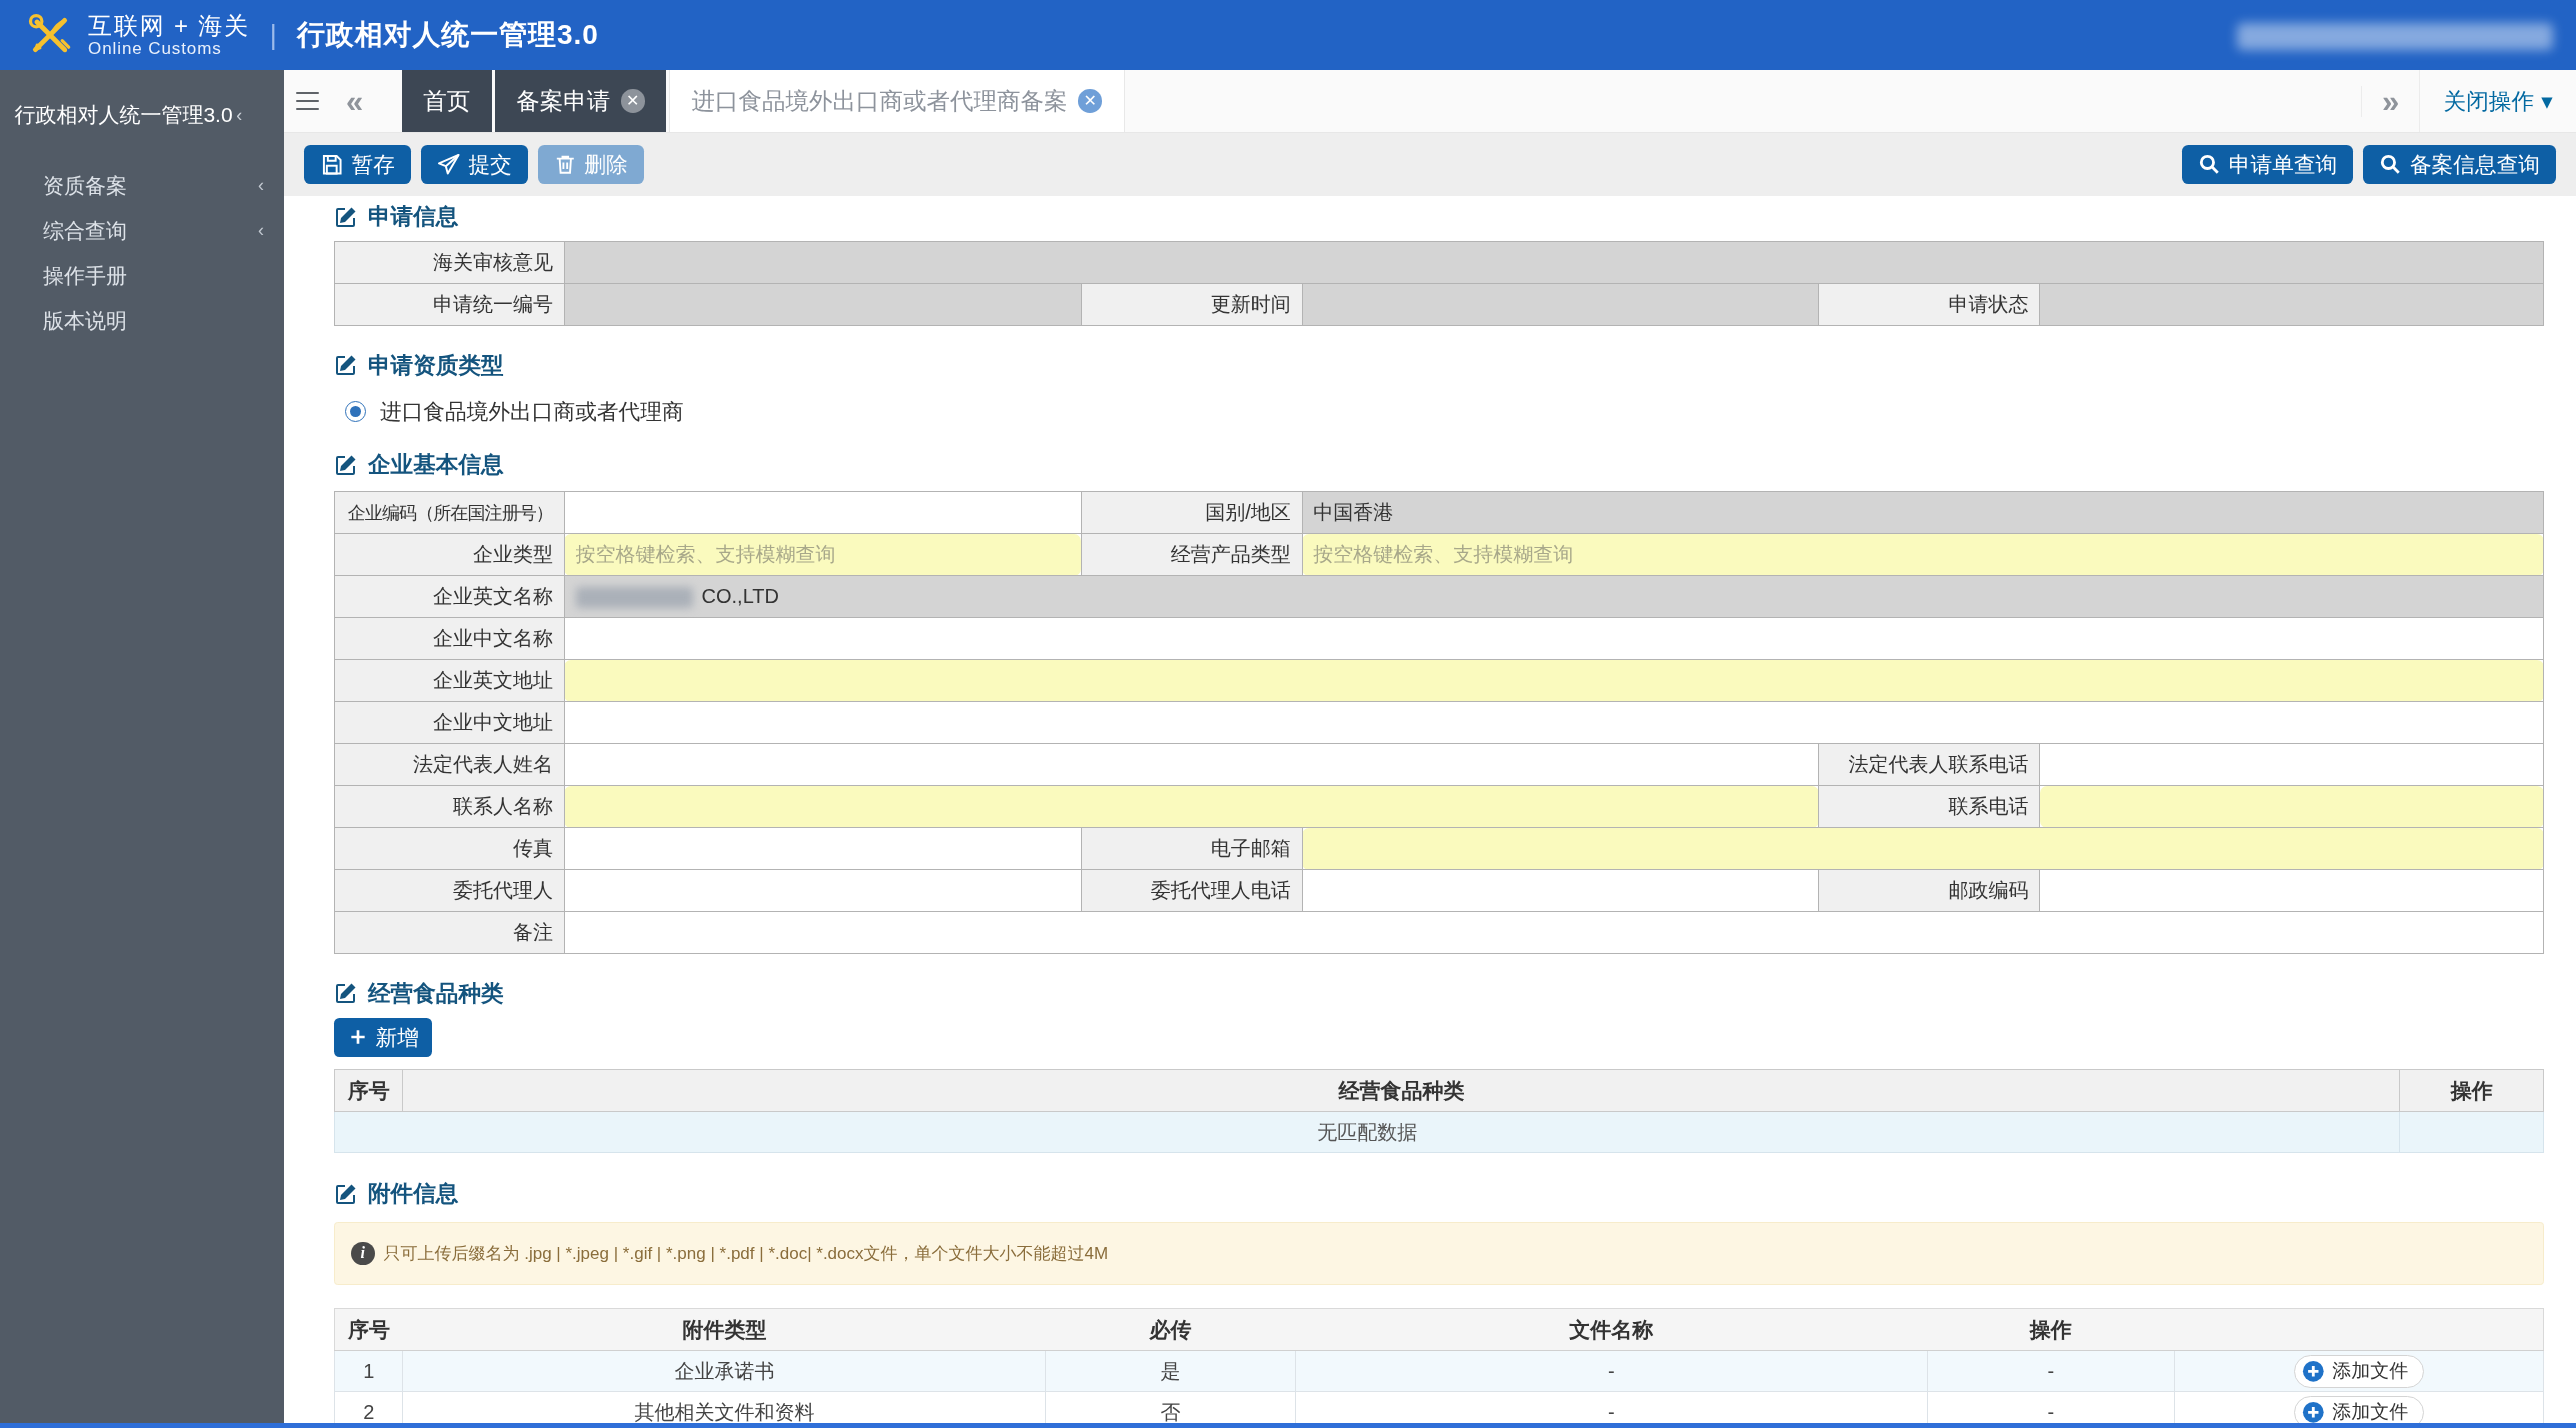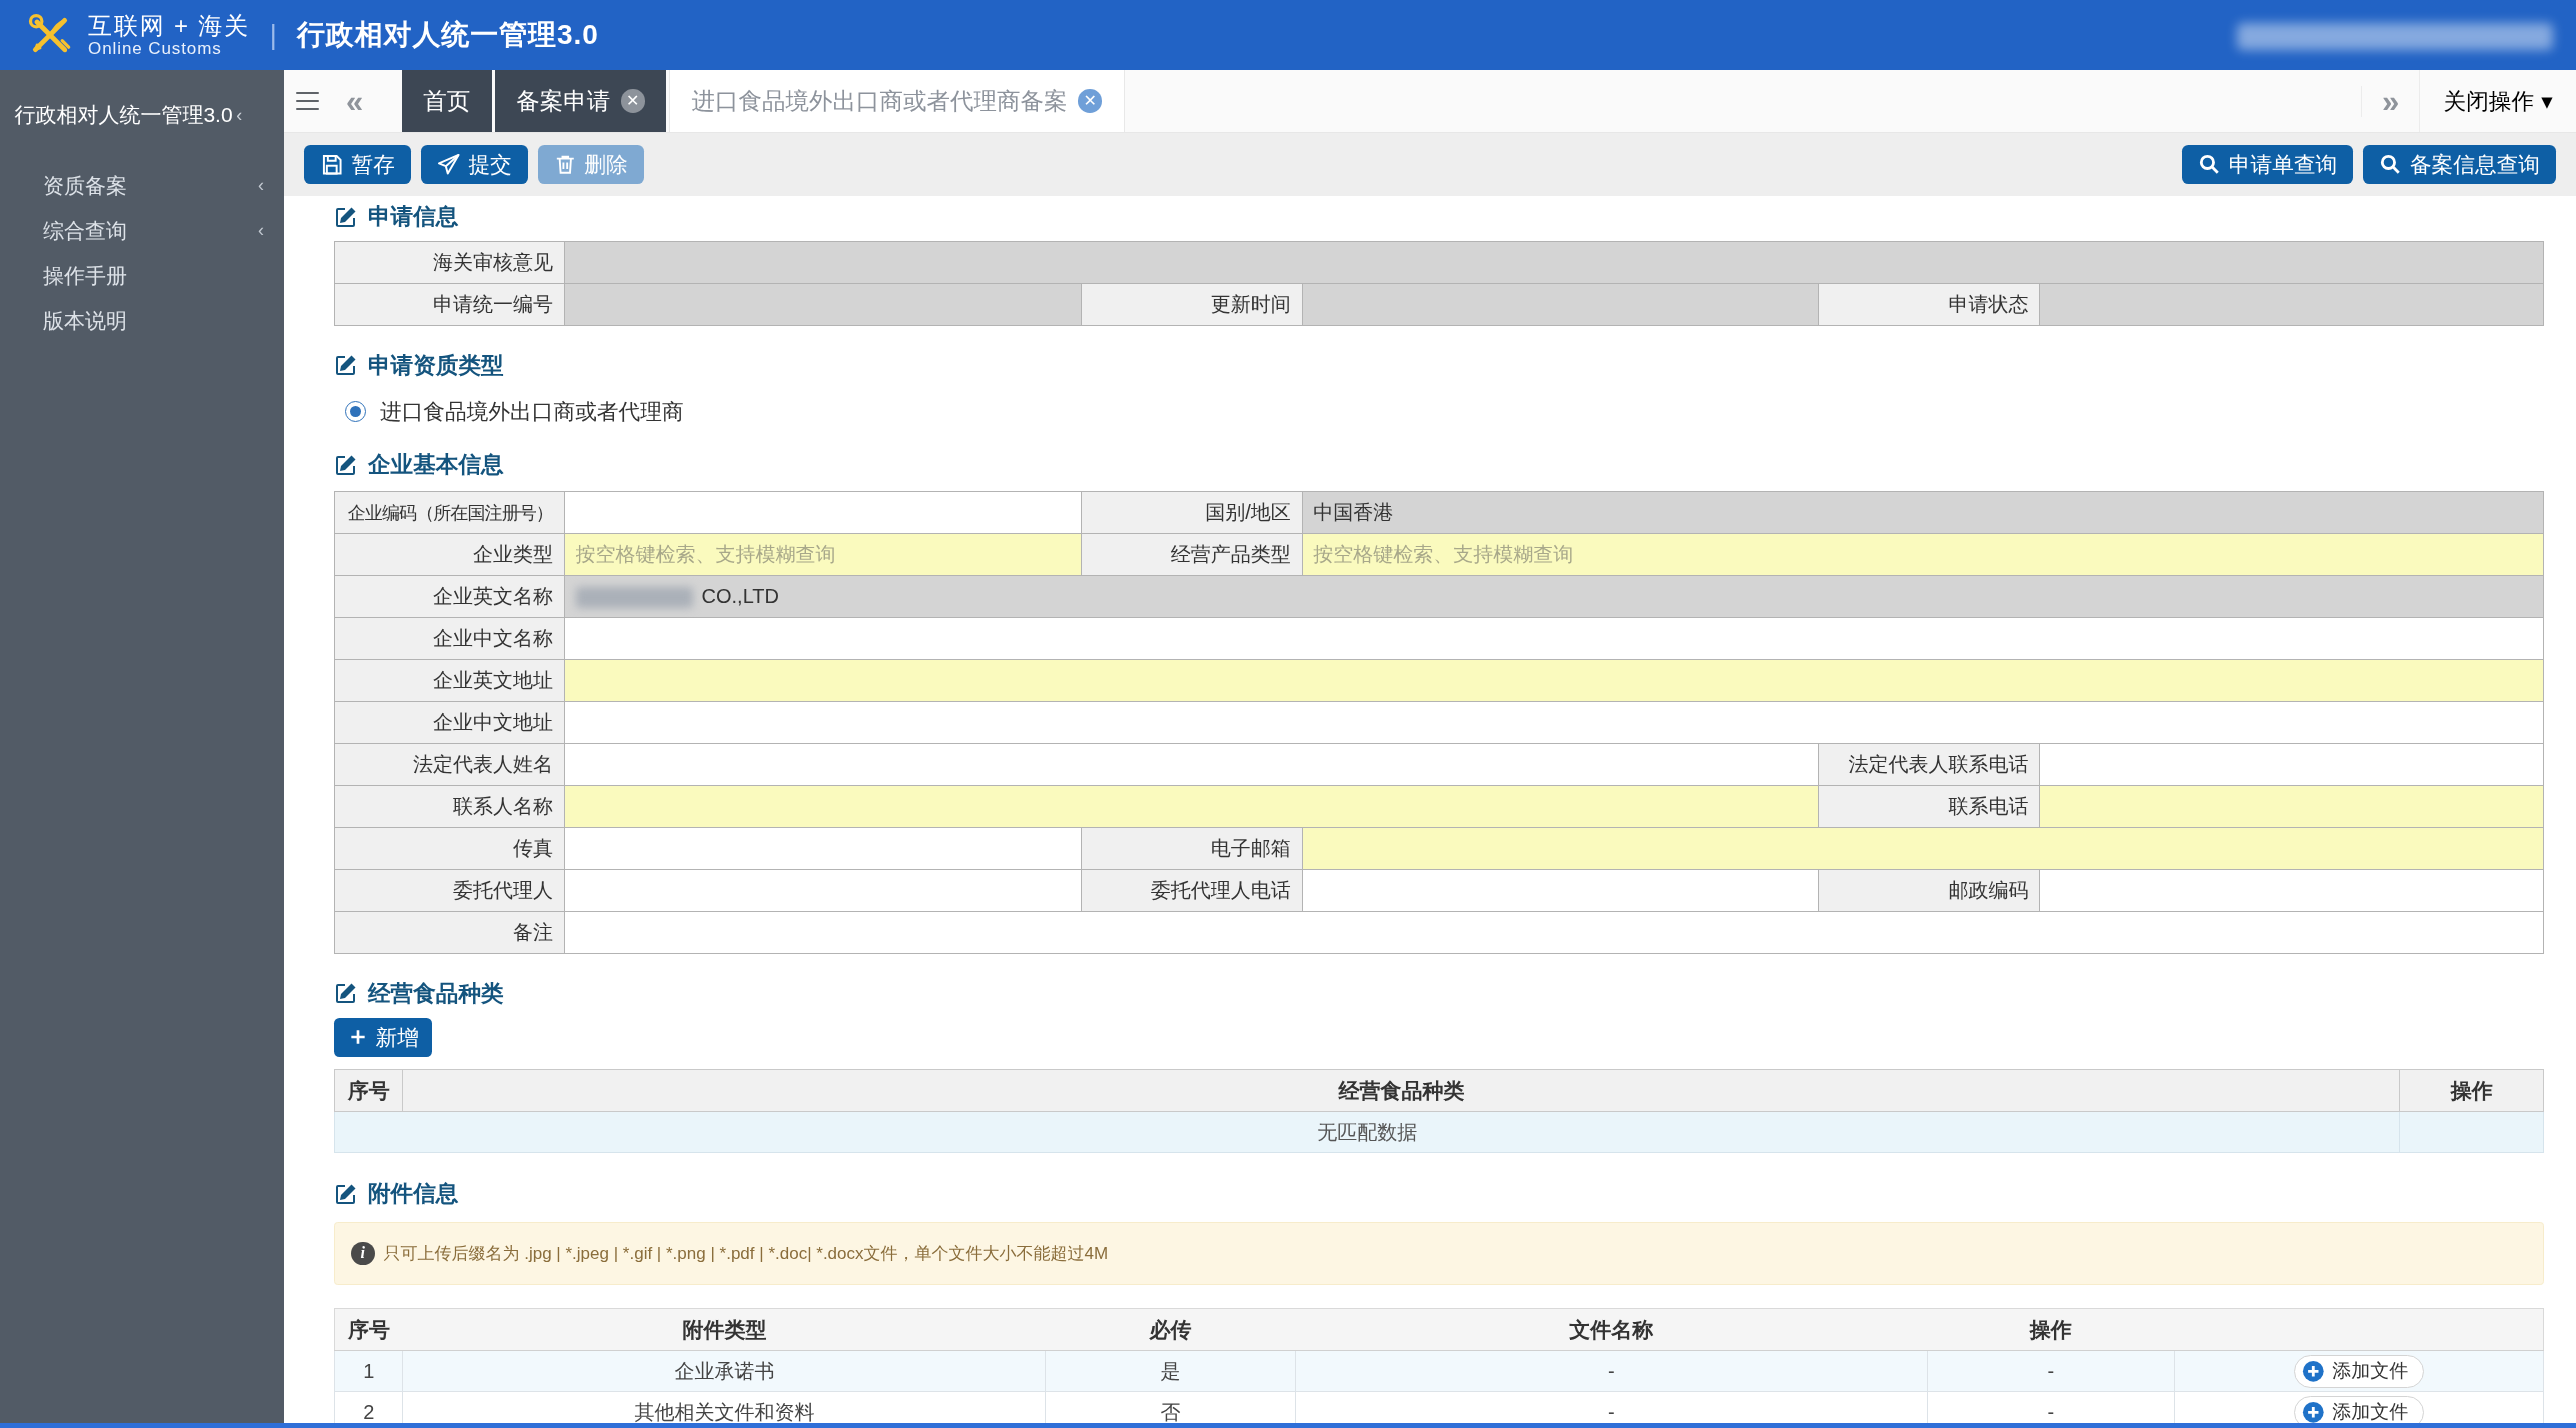--- a/index.html
+++ b/index.html
@@ -47,21 +47,21 @@
   .tabs { display:flex; align-items:stretch; margin-left:23.5px; }
   .tab { display:flex; align-items:center; gap:10.8px; padding:0 21.7px; font-size:23.5px;
     background:#3d4754; color:#fff; margin-right:2.7px; cursor:pointer; }
   .tab.active { background:#fff; color:#8d939c; border-left:0.9px solid #e8e8e8; border-right:0.9px solid #e8e8e8; }
   .tab-close { width:23.5px; height:23.5px; border-radius:50%; background:#8d939b; color:#fff;
     font-size:16px; line-height:23.5px; text-align:center; cursor:pointer; flex:0 0 auto; }
   .tab.active .tab-close { background:#6f9fd8; }
   .ts-right { margin-left:auto; display:flex; align-items:center; background:#fafafa; }
   .ts-right .ts-btn { border-left:0.9px solid #ececec; width:58px; }
   .close-ops { display:flex; align-items:center; gap:7.2px; padding:0 23.5px; font-size:22.6px;
-    color:#000000; cursor:pointer; border-left:0.9px solid #ececec; height:100%; }
+    color:#0369a1; cursor:pointer; border-left:0.9px solid #ececec; height:100%; }
 
   
   .toolbar { height:63px; background:#eeeeee; display:flex; align-items:center; padding:0 20px; }
   .btn { display:inline-flex; align-items:center; gap:8px; height:39px; padding:0 16px;
     background:#0e5fa5; color:#fff; font-size:21.7px; border:none; border-radius:6.3px;
     cursor:pointer; font-family:inherit; }
   .btn + .btn { margin-left:10px; }
   .btn.disabled { background:#7fa9d2; cursor:default; }
   .toolbar .spacer { flex:1; }
   .btn svg { flex:0 0 auto; }
@@ -77,21 +77,21 @@
   .t-basic { margin:21.7px 0 10.8px; }
   .t-food { margin:23.5px 0 0; }
   .t-attach { margin:25px 0 0; }
 
   
   table.form { width:100%; border-collapse:collapse; table-layout:fixed; }
   table.form td { border:0.9px solid #b3b3b3; height:42px; font-size:20px; vertical-align:middle; }
   td.lbl { background:#f0f0f0; text-align:right; padding:0 10.8px 0 5.4px; color:#333; }
   td.lbl.sm { font-size:18px; letter-spacing:-0.9px; }
   td.dis { background:#d4d4d4; padding:0 10.8px; }
-  td.val-white, td.val-yellow { padding:0; }
+  td.val-white, td.val-yellow { padding:0;border-radius:7px; }
   td.val-white { background:#fff; }
   td.val-yellow { background:#fafabe; }
   td input { width:100%; height:40px; border:none; outline:none; background:transparent;
     font-size:20px; font-family:inherit; padding:0 10.8px; color:#333; }
   td input::placeholder { color:#a8a88a; opacity:1; }
   .redact-co { display:inline-block; width:117px; height:21.7px; border-radius:3.6px;
     background:#aab0b8; filter:blur(4.5px); vertical-align:middle; margin-right:9px; }
 
   
   .radio-row { display:flex; align-items:center; gap:13.5px; margin:16px 0 23.5px 10.8px; cursor:pointer; }

